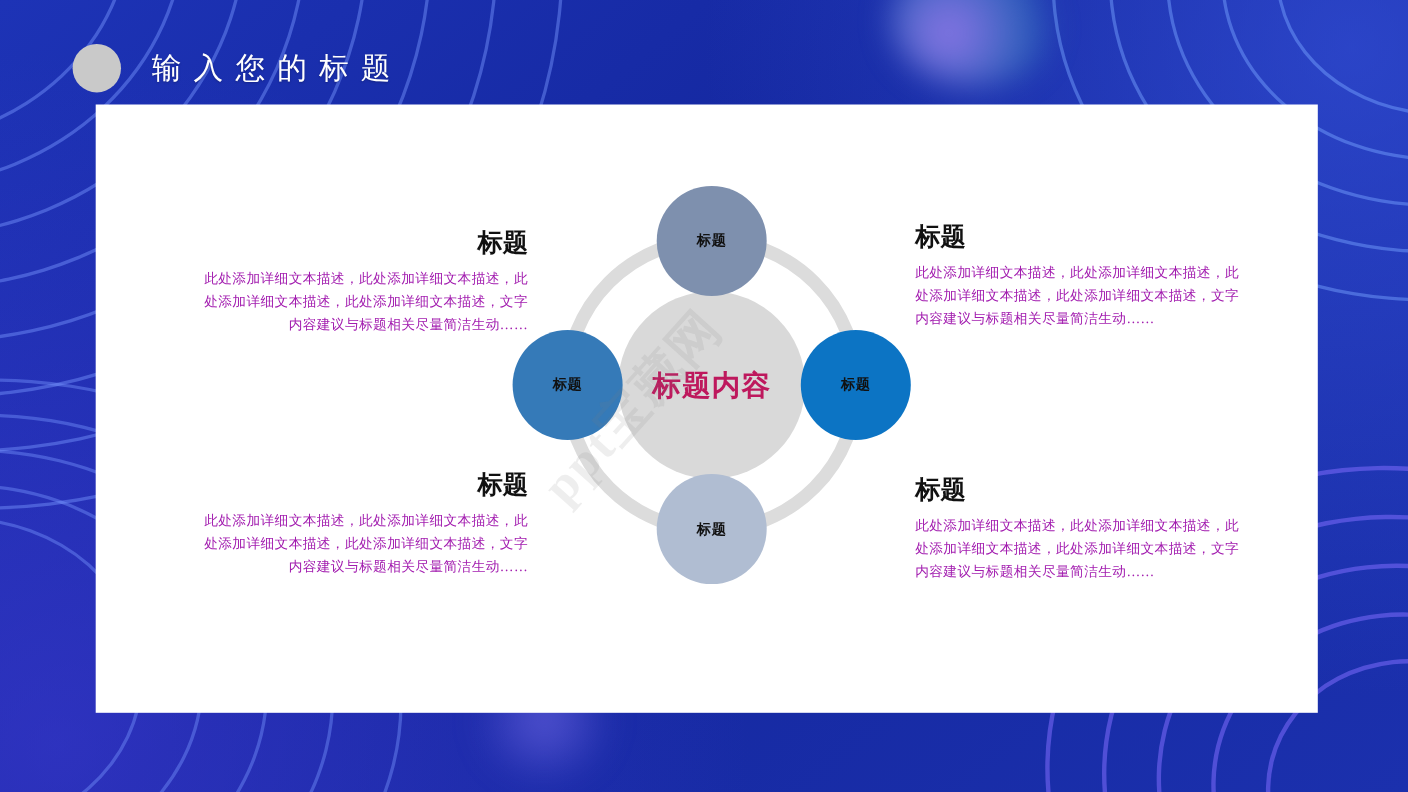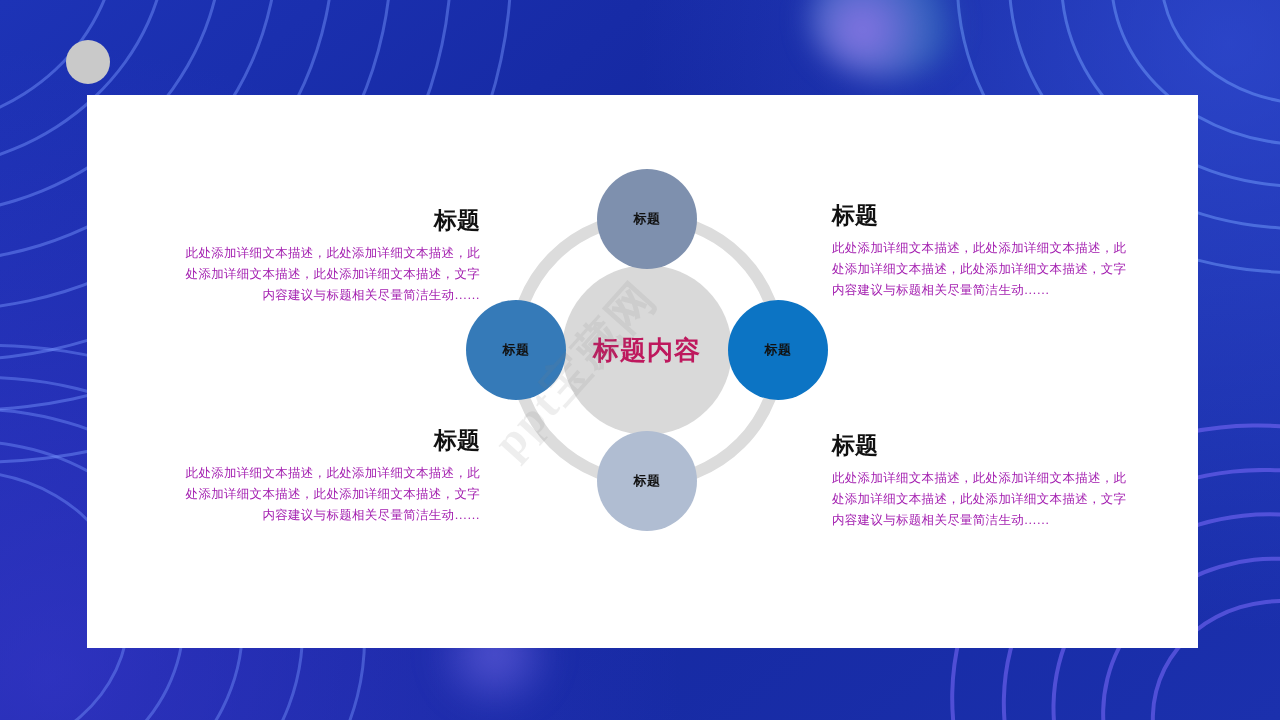--- a/index.html
+++ b/index.html
@@ -228,20 +228,21 @@
   <div class="contour br br-1"></div>
   <div class="contour br br-2"></div>
   <div class="contour br br-3"></div>
   <div class="contour br br-4"></div>
   <div class="contour br br-5"></div>
 
   <div class="blob blob-tr"></div>
   <div class="blob blob-bl"></div>
 
   <div class="header-dot"></div>
+  <div class="slide-title">输入您的标题</div>
 
   <div class="panel">
 
     <div class="txt-block txt-tl">
       <div class="blk-title">标题</div>
       <div class="blk-body">此处添加详细文本描述，此处添加详细文本描述，此处添加详细文本描述，此处添加详细文本描述，文字内容建议与标题相关尽量简洁生动……</div>
     </div>
 
     <div class="txt-block txt-bl">
       <div class="blk-title">标题</div>

